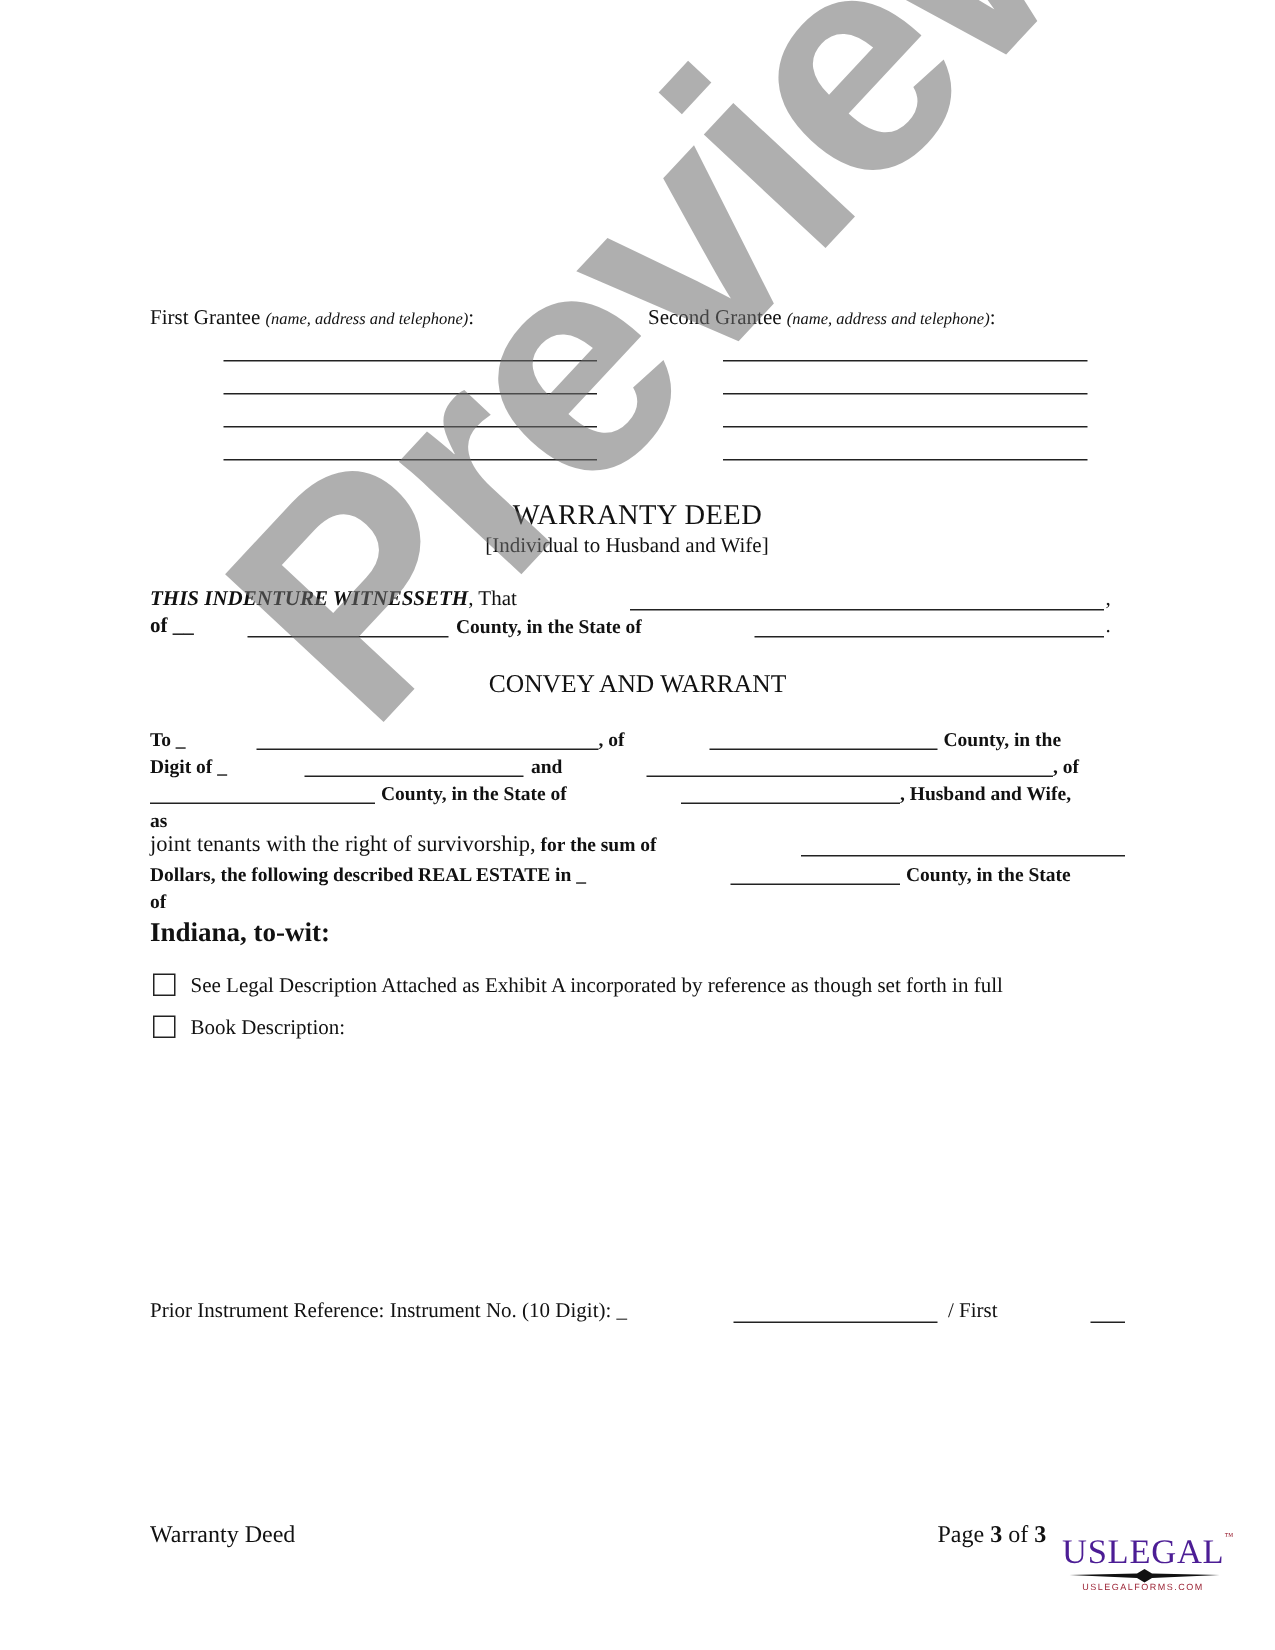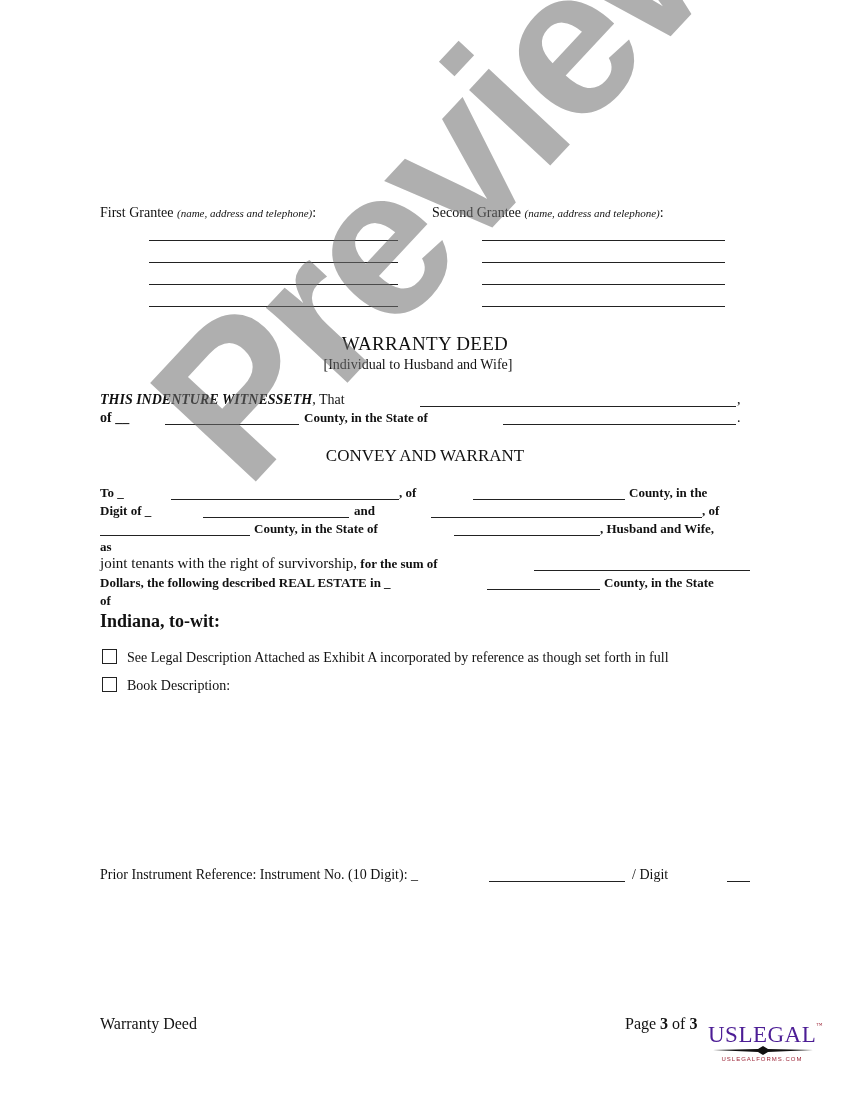--- a/index.html
+++ b/index.html
@@ -92,21 +92,21 @@
 <div class="abs t b" style="left:100px;top:593px;font-size:13px;">of</div>
 <div class="abs t b" style="left:100px;top:611px;font-size:18px;">Indiana, to-wit:</div>
 
 <div class="cb" style="left:102px;top:649px;"></div>
 <div class="abs t" style="left:127px;top:650px;">See Legal Description Attached as Exhibit A incorporated by reference as though set forth in full</div>
 <div class="cb" style="left:102px;top:677px;"></div>
 <div class="abs t" style="left:127px;top:678px;">Book Description:</div>
 
 <div class="abs t" style="left:100px;top:867px;">Prior Instrument Reference: Instrument No. (10 Digit): _</div>
 <div class="line" style="left:489px;top:881px;width:136px;"></div>
-<div class="abs t" style="left:632px;top:867px;">/ Digit</div>
+<div class="abs t" style="left:632px;top:867px;">/ First</div>
 <div class="line" style="left:727px;top:881px;width:23px;"></div>
 
 <div class="abs" style="left:100px;top:1015px;font-size:16px;">Warranty Deed</div>
 <div class="abs" style="left:625px;top:1015px;font-size:16px;white-space:nowrap;">
   <span>Page </span><b>3</b><span> of </span><b>3</b>
 </div>
 
 <div class="logo">
   <div style="white-space:nowrap;"><span class="logo-text">USLEGAL</span><span class="logo-tm">™</span></div>
   <svg width="110" height="10" style="display:block;margin-top:-2px;">

